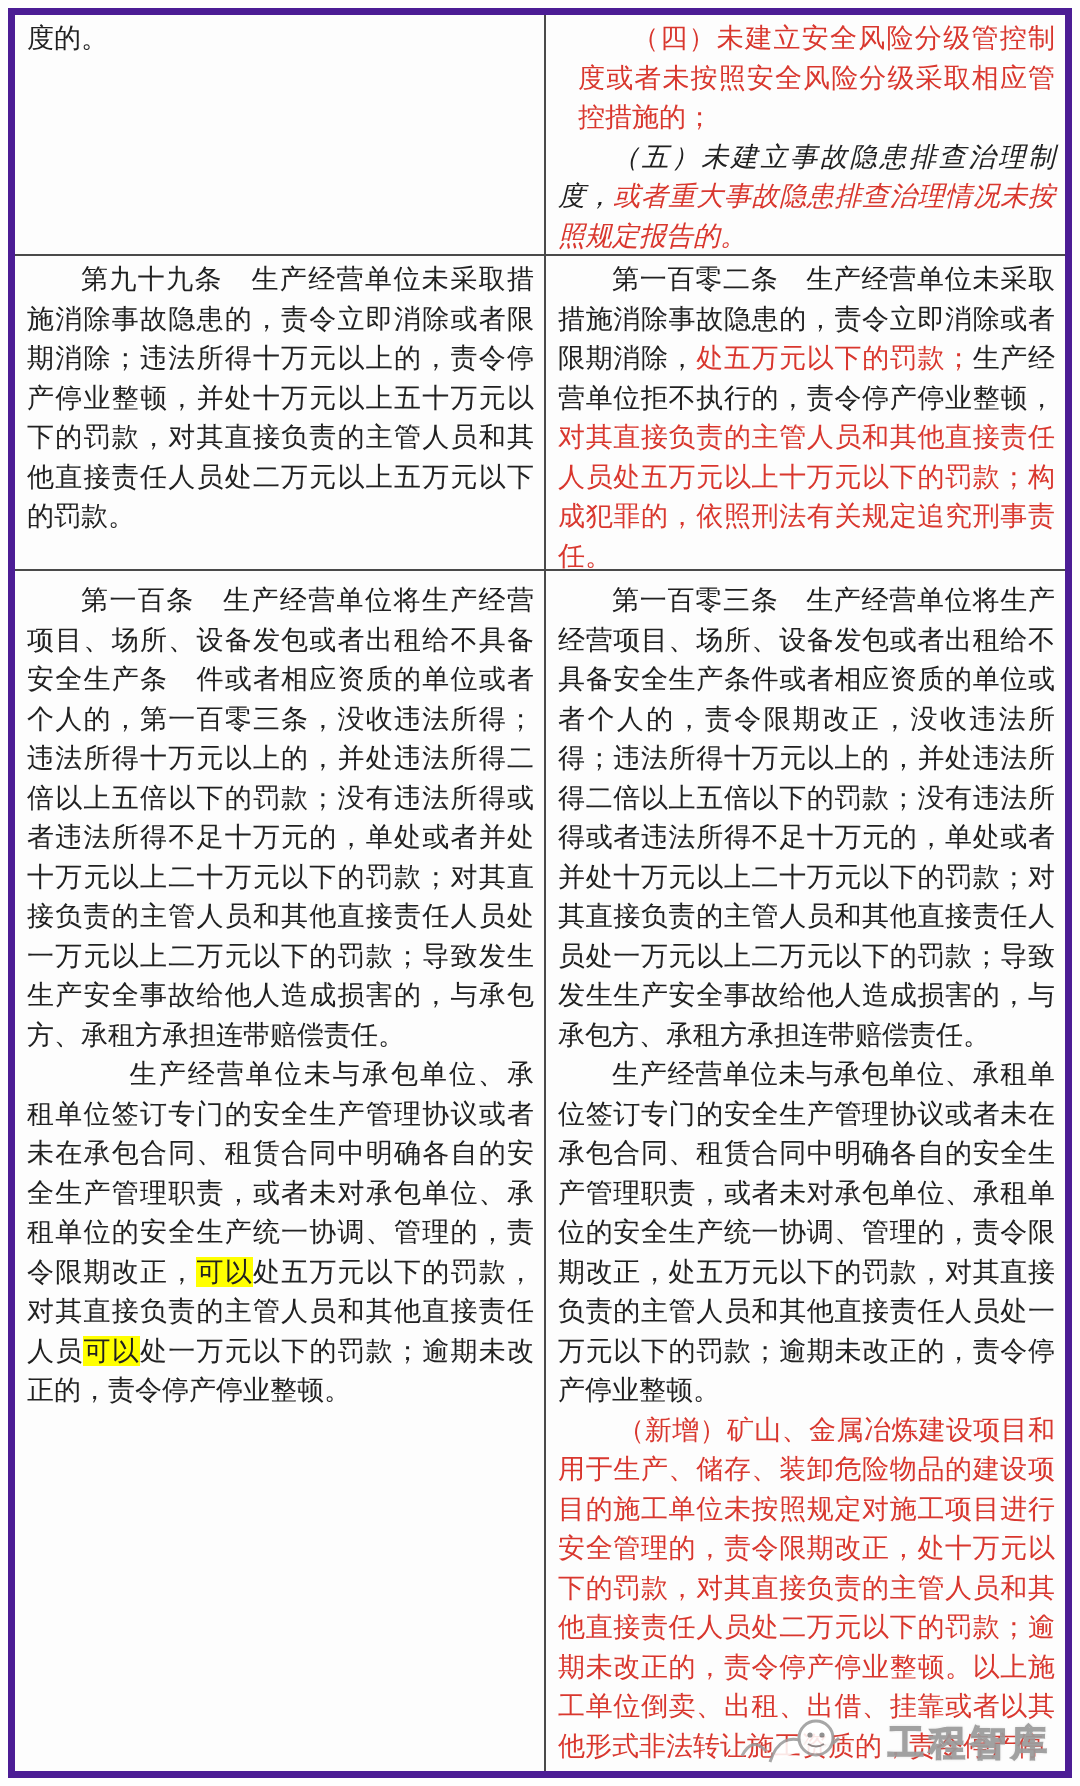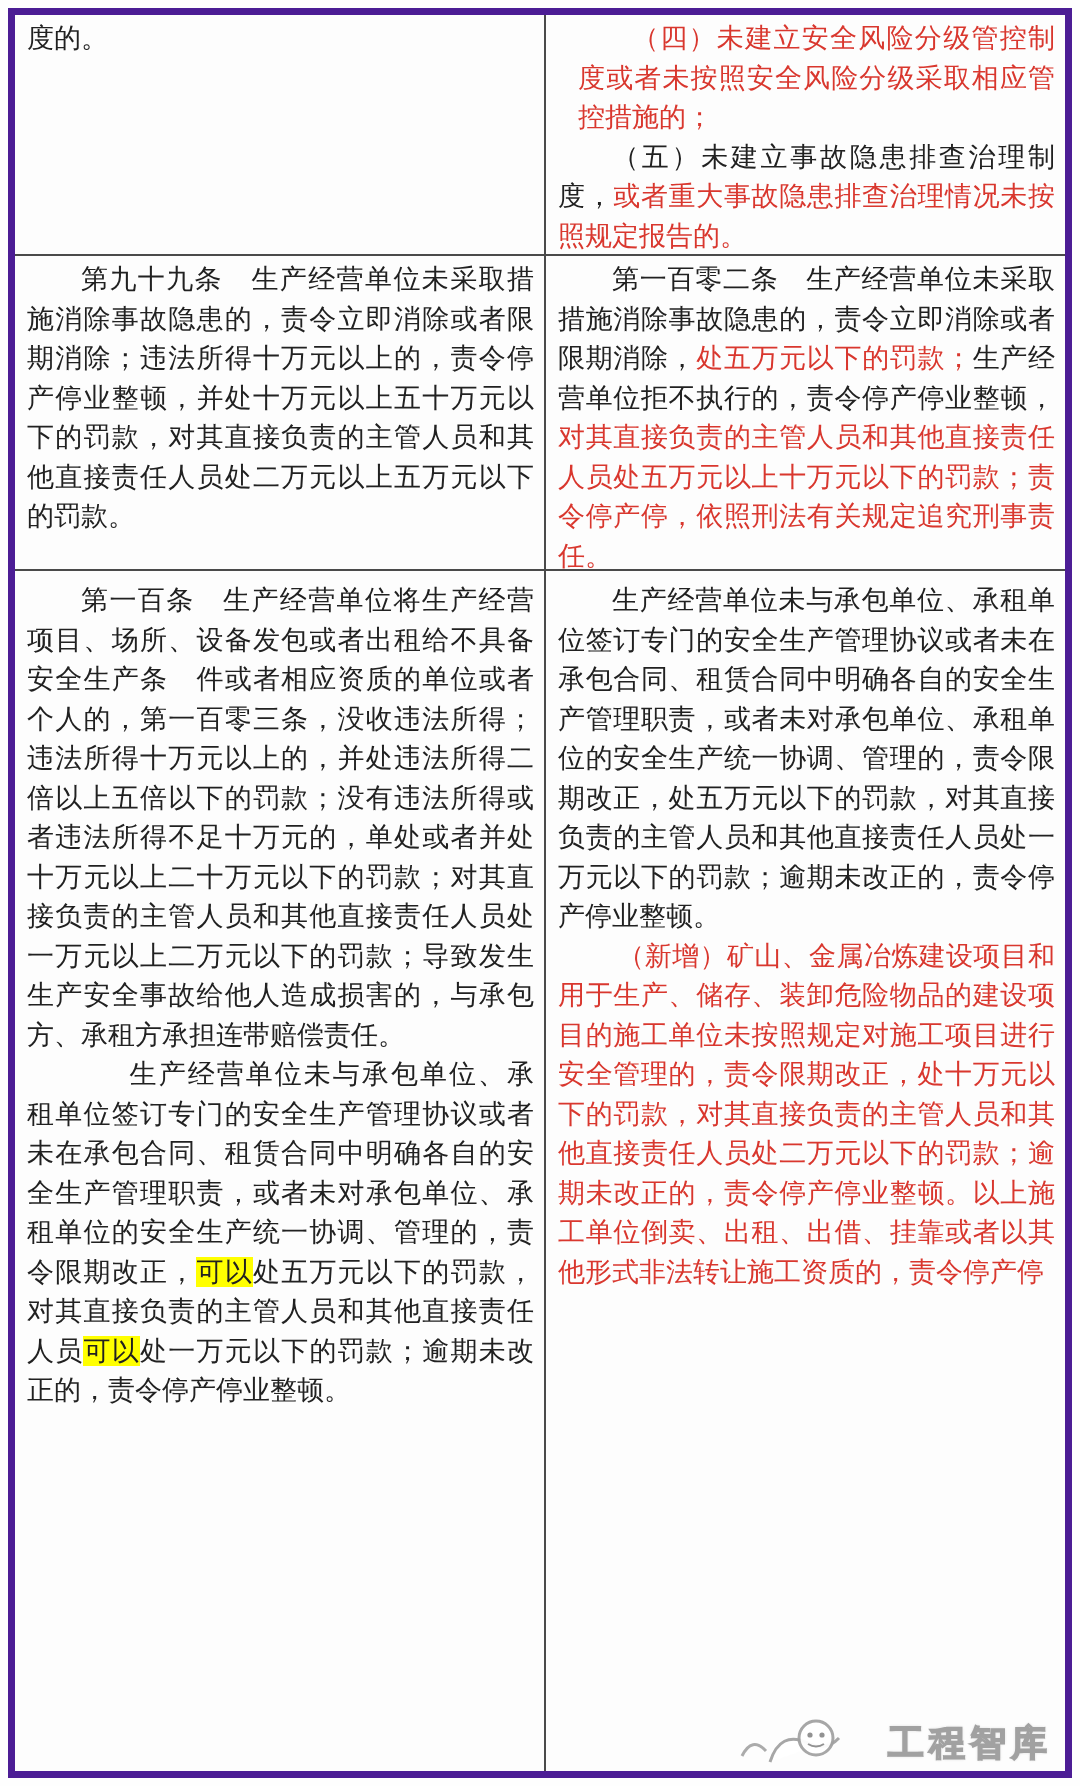--- a/index.html
+++ b/index.html
@@ -60,37 +60,38 @@
 <div class="page">
 
   <div class="law-table">
 
   <div class="row row1">
         <div class="cell left">
           <p><span>度的。</span></p>
         </div>
         <div class="cell right">
           <p style="text-indent: 2em; margin-left: 20px;"><span class="red">（四）未建立安全风险分级管控制度或者未按照安全风险分级采取相应管控措施的；</span></p>
-          <p style="text-indent: 2em;"><span>（五）未建立事故隐患排查治理制度，</span><span class="red">或者重大事故隐患排查治理情况未按照规定报告的。</span></p>
+          <p style="text-indent: 2em; font-style: italic;"><span>（五）未建立事故隐患排查治理制度，</span><span class="red">或者重大事故隐患排查治理情况未按照规定报告的。</span></p>
         </div>
       </div>
       <div class="row row2">
         <div class="cell left">
           <p style="text-indent: 2em;"><span>第九十九条　生产经营单位未采取措施消除事故隐患的，责令立即消除或者限期消除；违法所得十万元以上的，责令停产停业整顿，并处十万元以上五十万元以下的罚款，对其直接负责的主管人员和其他直接责任人员处二万元以上五万元以下的罚款。</span></p>
         </div>
         <div class="cell right">
-          <p style="text-indent: 2em;"><span>第一百零二条　生产经营单位未采取措施消除事故隐患的，责令立即消除或者限期消除，</span><span class="red">处五万元以下的罚款；</span><span>生产经营单位拒不执行的，责令停产停业整顿，</span><span class="red">对其直接负责的主管人员和其他直接责任人员处五万元以上十万元以下的罚款；责令停产停，依照刑法有关规定追究刑事责任。</span></p>
+          <p style="text-indent: 2em;"><span>第一百零二条　生产经营单位未采取措施消除事故隐患的，责令立即消除或者限期消除，</span><span class="red">处五万元以下的罚款；</span><span>生产经营单位拒不执行的，责令停产停业整顿，</span><span class="red">对其直接负责的主管人员和其他直接责任人员处五万元以上十万元以下的罚款；构成犯罪的，依照刑法有关规定追究刑事责任。</span></p>
         </div>
       </div>
       <div class="row row3">
         <div class="cell left">
           <p style="text-indent: 2em;"><span>第一百条　生产经营单位将生产经营项目、场所、设备发包或者出租给不具备安全生产条　件或者相应资质的单位或者个人的，第一百零三条，没收违法所得；违法所得十万元以上的，并处违法所得二倍以上五倍以下的罚款；没有违法所得或者违法所得不足十万元的，单处或者并处十万元以上二十万元以下的罚款；对其直接负责的主管人员和其他直接责任人员处一万元以上二万元以下的罚款；导致发生生产安全事故给他人造成损害的，与承包方、承租方承担连带赔偿责任。</span></p>
           <p style="text-indent: 3.8em;"><span>生产经营单位未与承包单位、承租单位签订专门的安全生产管理协议或者未在承包合同、租赁合同中明确各自的安全生产管理职责，或者未对承包单位、承租单位的安全生产统一协调、管理的，责令限期改正，</span><span class="hl">可以</span><span>处五万元以下的罚款，对其直接负责的主管人员和其他直接责任人员</span><span class="hl">可以</span><span>处一万元以下的罚款；逾期未改正的，责令停产停业整顿。</span></p>
         </div>
         <div class="cell right">
+          <p style="text-indent: 2em;"><span>第一百零三条　生产经营单位将生产经营项目、场所、设备发包或者出租给不具备安全生产条件或者相应资质的单位或者个人的，责令限期改正，没收违法所得；违法所得十万元以上的，并处违法所得二倍以上五倍以下的罚款；没有违法所得或者违法所得不足十万元的，单处或者并处十万元以上二十万元以下的罚款；对其直接负责的主管人员和其他直接责任人员处一万元以上二万元以下的罚款；导致发生生产安全事故给他人造成损害的，与承包方、承租方承担连带赔偿责任。</span></p>
           <p style="text-indent: 2em;"><span>生产经营单位未与承包单位、承租单位签订专门的安全生产管理协议或者未在承包合同、租赁合同中明确各自的安全生产管理职责，或者未对承包单位、承租单位的安全生产统一协调、管理的，责令限期改正，处五万元以下的罚款，对其直接负责的主管人员和其他直接责任人员处一万元以下的罚款；逾期未改正的，责令停产停业整顿。</span></p>
           <p style="text-indent: 2.2em;"><span class="red">（新增）矿山、金属冶炼建设项目和用于生产、储存、装卸危险物品的建设项目的施工单位未按照规定对施工项目进行安全管理的，责令限期改正，处十万元以下的罚款，对其直接负责的主管人员和其他直接责任人员处二万元以下的罚款；逾期未改正的，责令停产停业整顿。以上施工单位倒卖、出租、出借、挂靠或者以其他形式非法转让施工资质的，责令停产停</span></p>
         </div>
       </div>
     </div>
 
   <div class="watermark">
     <span>
       <svg width="150" height="62" viewBox="0 0 150 62">
         <path d="M6 46 Q16 26 30 41" fill="none" stroke="#9b9b9b" stroke-width="3" opacity="0.9"></path>

